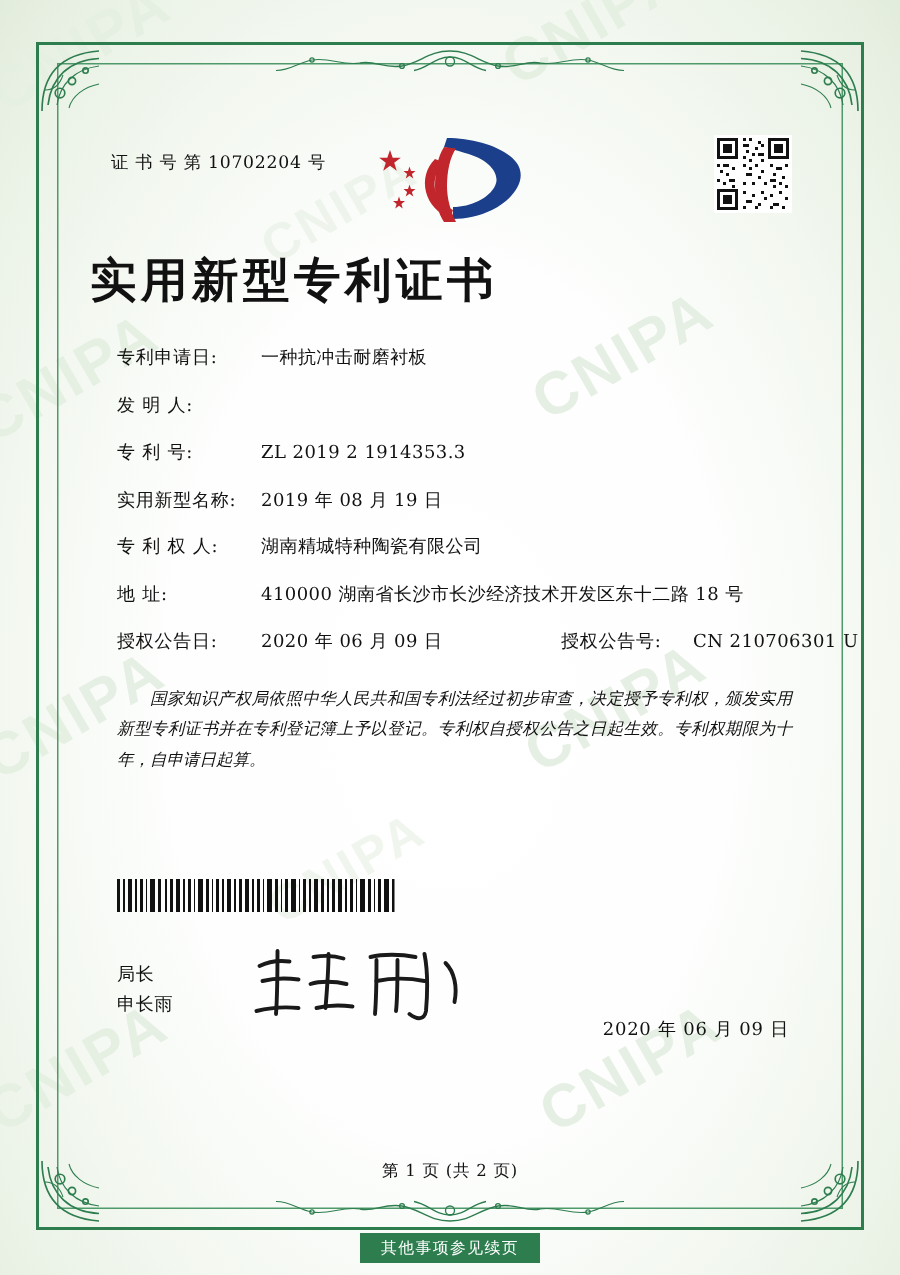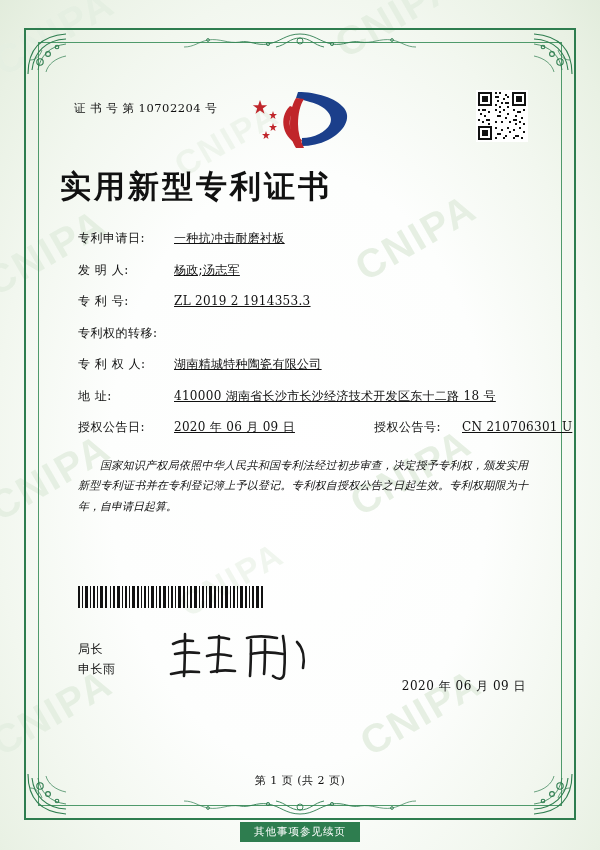--- a/index.html
+++ b/index.html
@@ -129,21 +129,20 @@
   }
   .flabel {
     width: 96px;
     flex: 0 0 96px;
     letter-spacing: .5px;
     white-space: nowrap;
   }
   .fvalue {
     flex: 1;
     letter-spacing: .3px;
-    text-decoration: underline;
   }
   .frow.dual .fvalue { flex: 0 0 auto; width: 200px; }
   .flabel2 {
     width: 88px;
     flex: 0 0 88px;
     letter-spacing: .5px;
     white-space: nowrap;
   }
 
   .paras {
@@ -410,28 +409,28 @@
 
     <div class="title">实用新型专利证书</div>
 
     <div class="fields">
       <div class="frow">
         <div class="flabel">专利申请日:</div>
         <div class="fvalue">一种抗冲击耐磨衬板</div>
       </div>
       <div class="frow">
         <div class="flabel">发 明 人:</div>
-        <div class="fvalue">杨政;汤志军</div>
       </div>
       <div class="frow">
         <div class="flabel">专 利 号:</div>
         <div class="fvalue">ZL 2019 2 1914353.3</div>
       </div>
       <div class="frow">
-        <div class="flabel">专利权的转移:</div>
+        <div class="flabel">实用新型名称:</div>
+        <div class="fvalue">2019 年 08 月 19 日</div>
       </div>
       <div class="frow">
         <div class="flabel">专 利 权 人:</div>
         <div class="fvalue">湖南精城特种陶瓷有限公司</div>
       </div>
       <div class="frow">
         <div class="flabel">地 址:</div>
         <div class="fvalue">410000 湖南省长沙市长沙经济技术开发区东十二路 18 号</div>
       </div>
       <div class="frow dual">

